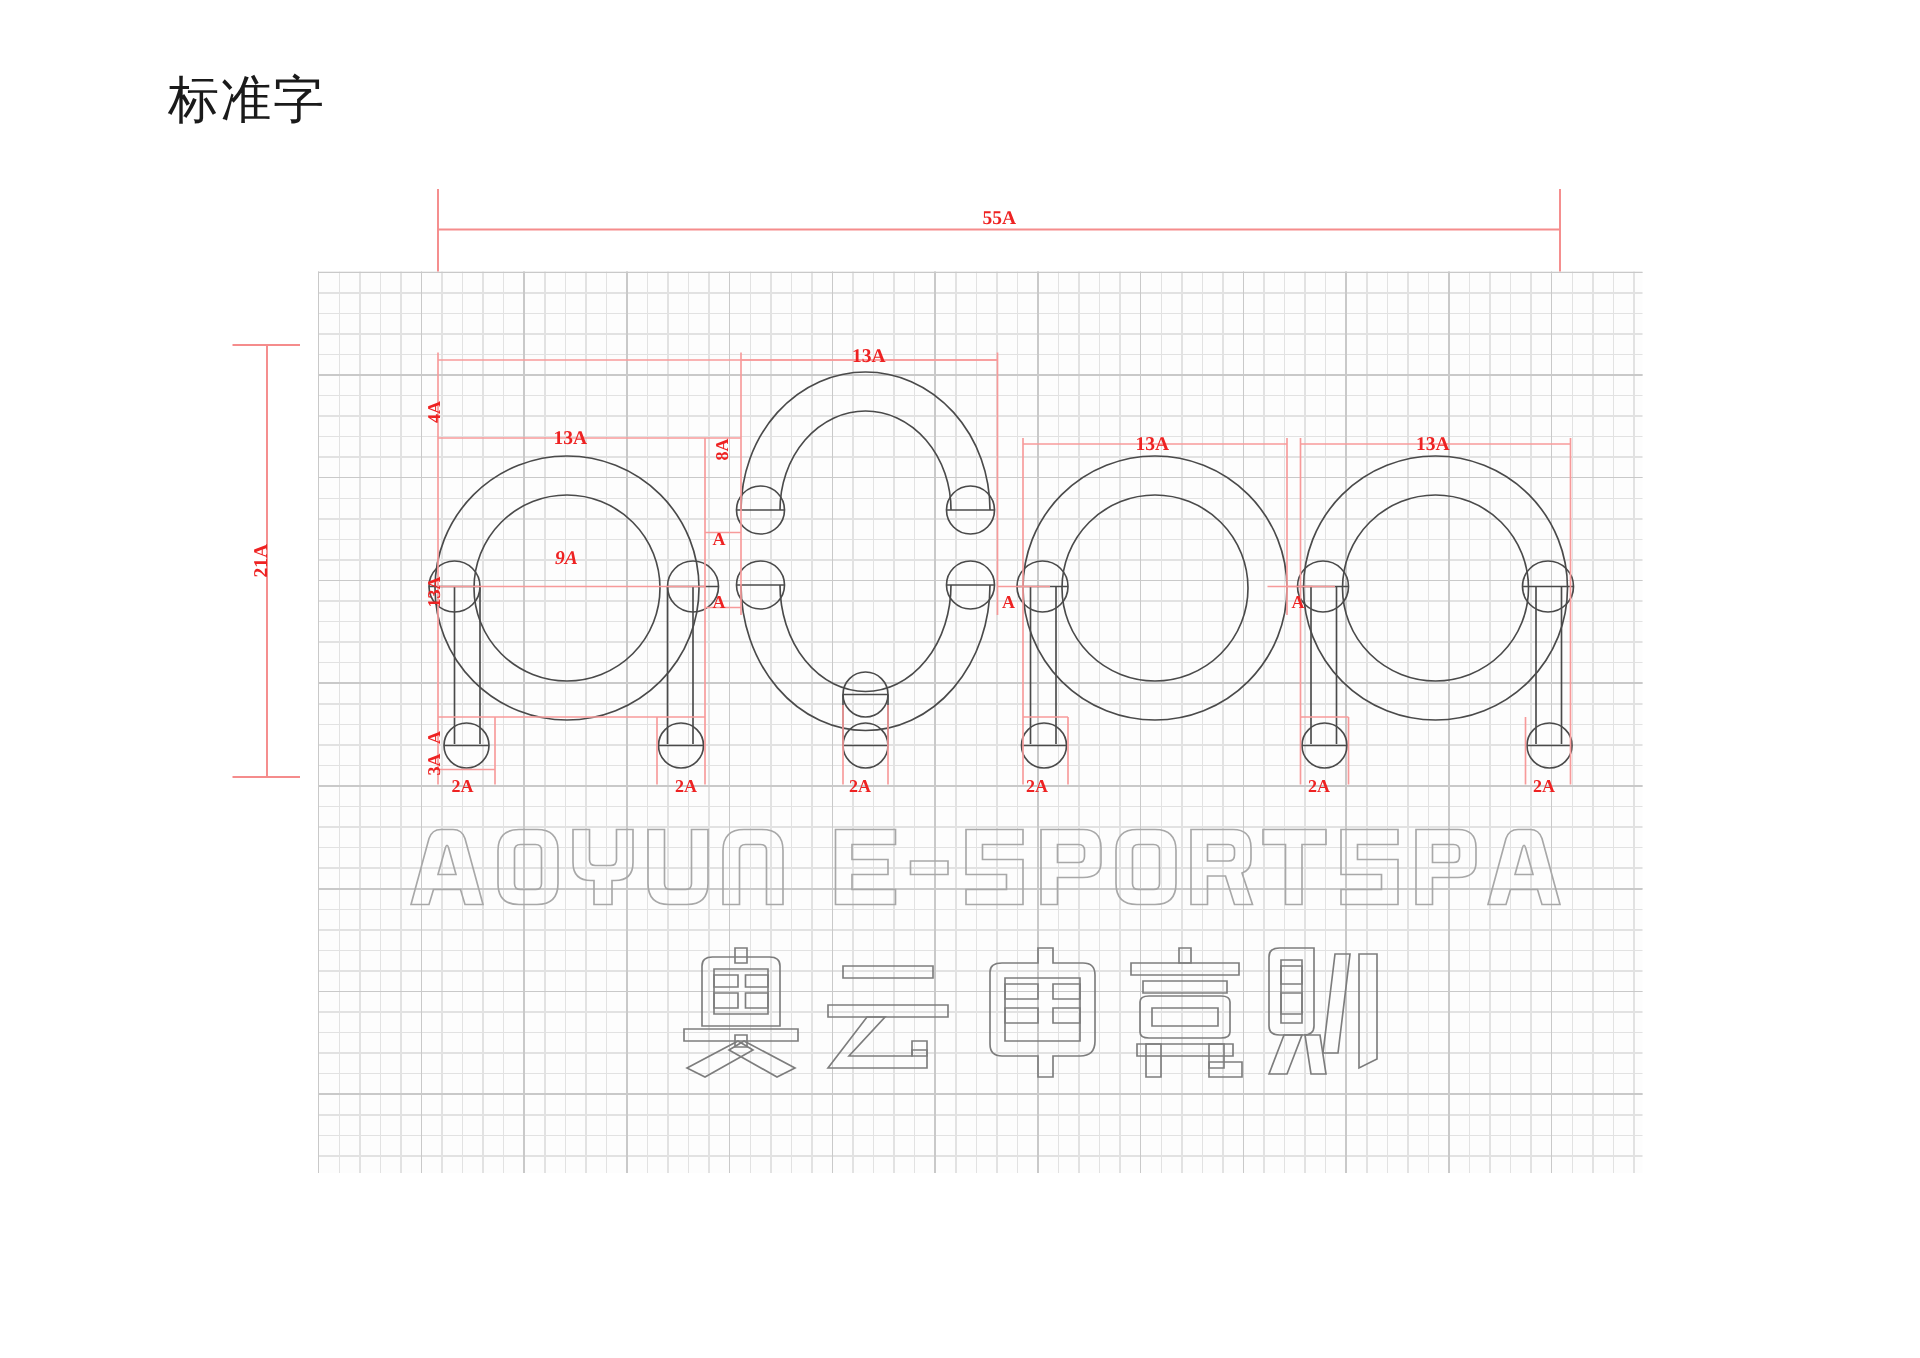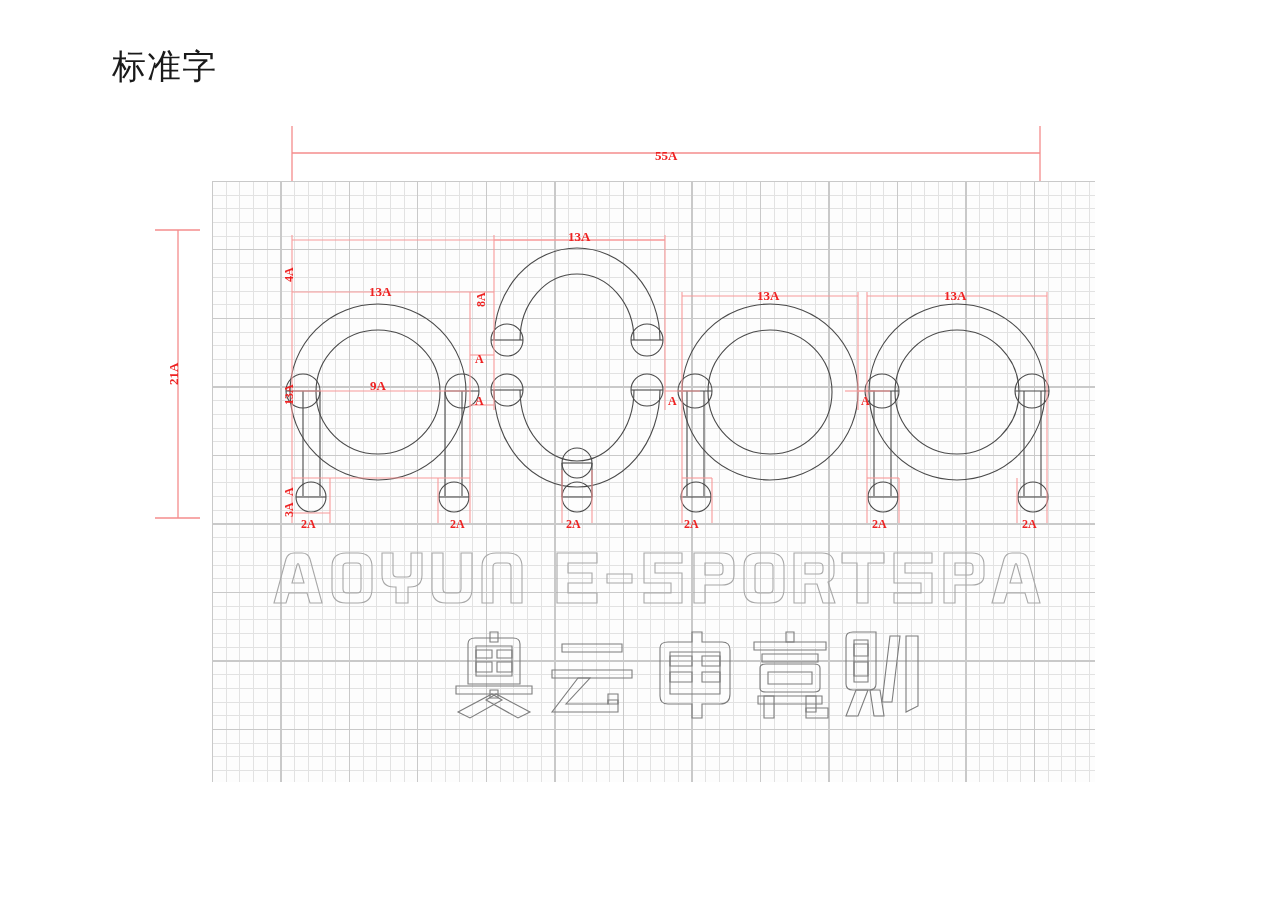--- a/index.html
+++ b/index.html
@@ -279,29 +279,29 @@
         <path class="outlc" d="M14 12 L28 12 L28 24 L14 24 Z"></path>
         <path class="outlc" d="M14 30 L28 30 L28 44 L14 44 Z"></path>
         <path class="outlc" d="M16 58 L28 58 L18 84 L6 84 Z"></path>
         <path class="outlc" d="M30 58 L40 58 L44 84 L34 84 Z"></path>
         <path class="outlc" d="M50 4 L60 4 L52 70 L42 70 Z"></path>
         <path class="outlc" d="M66 4 L78 4 L78 74 L66 80 Z"></path>
       </g>
     </g>
   </svg>
 
-  <div class="dim-label big" style="left:655px;top:149px;">55A</div>
+  <div class="dim-label big" style="left:655px;top:138px;">55A</div>
 
   <div class="dim-label vert big" style="left:167px;top:385px;">21A</div>
 
   <div class="dim-label vert" style="left:283px;top:282px;">4A</div>
 
   <div class="dim-label big" style="left:369px;top:285px;">13A</div>
 
-  <div class="dim-label big" style="left:370px;top:379px;">9A</div>
+  <div class="dim-label big" style="left:370px;top:365px;font-style:italic;">9A</div>
 
   <div class="dim-label vert" style="left:283px;top:405px;">13A</div>
 
   <div class="dim-label vert" style="left:283px;top:496px;">A</div>
 
   <div class="dim-label vert" style="left:283px;top:517px;">3A</div>
 
   <div class="dim-label" style="left:301px;top:518px;">2A</div>
 
   <div class="dim-label" style="left:450px;top:518px;">2A</div>

